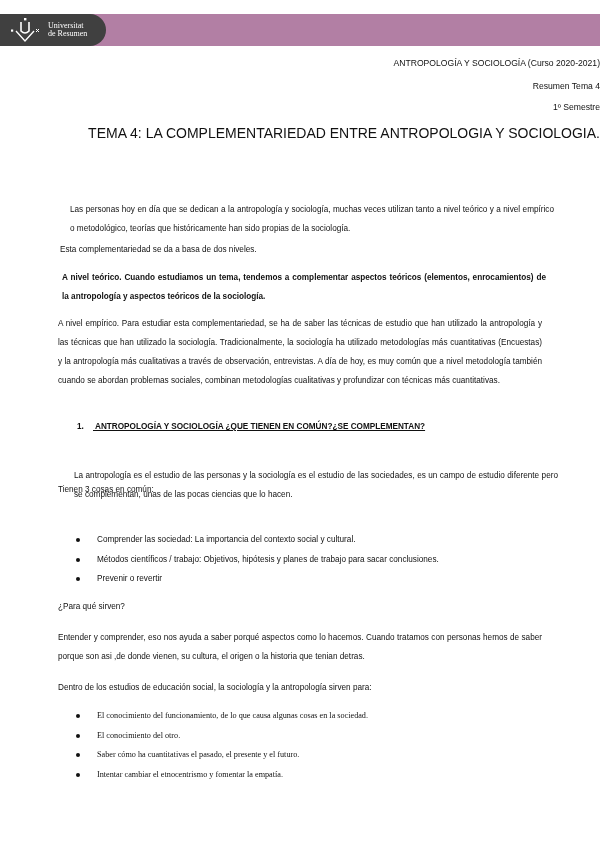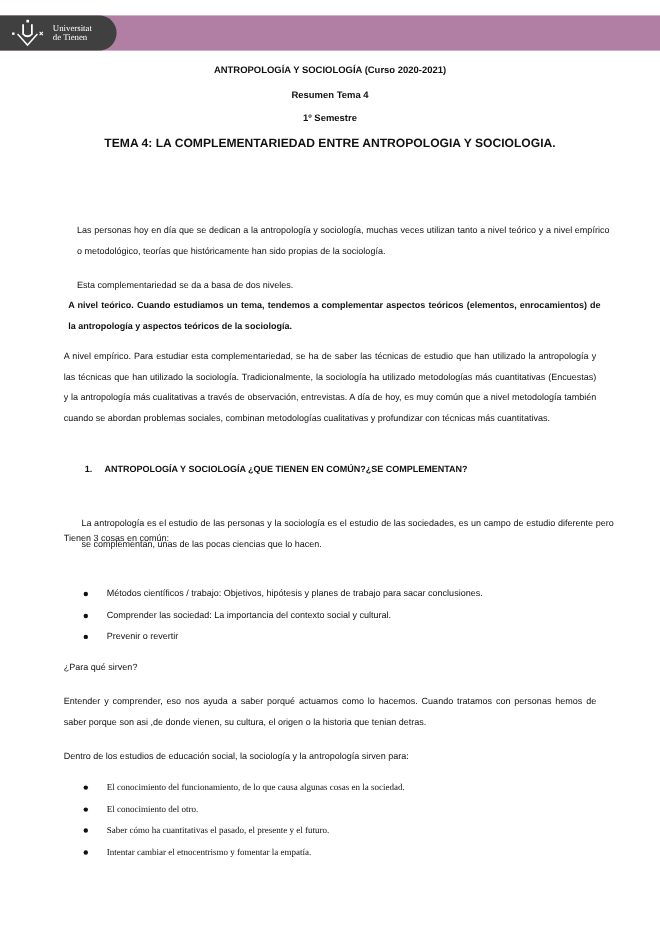--- a/index.html
+++ b/index.html
@@ -54,28 +54,29 @@
     .title-line { position: absolute; left: 0; width: 600px; text-align: center; }
     .para {
       position: absolute;
       left: 58px;
       width: 484px;
       font-size: 8.2px;
       line-height: 19px;
       text-align: justify;
       text-align-last: left;
     }
-    .bold { font-weight: bold; }
+    .bold { font-weight: normal; text-align: right; }
 
     .section-heading {
       position: absolute;
       left: 77px;
       font-size: 8.2px;
       font-weight: bold;
       white-space: nowrap;
+      text-decoration: underline;
     }
     .section-heading .num { display: inline-block; width: 16px; }
 
     .bullet-list {
       position: absolute;
       left: 72px;
       width: 470px;
       margin: 0;
       padding: 0;
       list-style: none;
@@ -107,50 +108,50 @@
     <svg width="34" height="26" viewBox="0 0 34 26">
       <rect x="16" y="1" width="2.4" height="2.4" fill="#fff"></rect>
       <path d="M13 5 L13 14 Q17 18 21 14 L21 5" stroke="#fff" stroke-width="1.6" fill="none"></path>
       <path d="M8 14 L17 24 L26 14" stroke="#fff" stroke-width="1.3" fill="none"></path>
       <rect x="3" y="12.5" width="2.2" height="2.2" fill="#fff"></rect>
       <path d="M28 12 l3 3 M31 12 l-3 3" stroke="#fff" stroke-width="1"></path>
     </svg>
   </span>
   <div class="logo-text">
     <div>Universitat</div>
-    <div>de Tienen</div>
+    <div>de Resumen</div>
   </div>
 </div>
 
 <div class="title-line bold" style="top:58px;font-size:8.6px;">ANTROPOLOGÍA Y SOCIOLOGÍA (Curso 2020-2021)</div>
 <div class="title-line bold" style="top:81px;font-size:8.6px;">Resumen Tema 4</div>
 <div class="title-line bold" style="top:102px;font-size:8.6px;">1º Semestre</div>
-<div class="title-line bold" style="top:125px;font-size:11px;left:0;width:600px;">TEMA 4:  LA COMPLEMENTARIEDAD ENTRE ANTROPOLOGIA Y SOCIOLOGIA.</div>
+<div class="title-line bold" style="top:125px;font-size:14px;left:0;width:600px;">TEMA 4:  LA COMPLEMENTARIEDAD ENTRE ANTROPOLOGIA Y SOCIOLOGIA.</div>
 
 <p class="para" style="top:188px;margin:12px;">Las personas hoy en día que se dedican a la antropología y sociología, muchas veces utilizan tanto a nivel teórico y a nivel empírico o metodológico, teorías que históricamente han sido propias de la sociología.</p>
-<p class="para" style="top:238px;margin:12px;">Esta complementariedad se da a basa de dos niveles.</p>
+<p class="para" style="top:238px;margin:2px;">Esta complementariedad se da a basa de dos niveles.</p>
 <p class="para" style="top:264px;margin:4px;font-weight:bold;">A nivel teórico. Cuando estudiamos un tema, tendemos a complementar aspectos teóricos (elementos, enrocamientos) de la antropología y aspectos teóricos de la sociología.</p>
 <p class="para" style="top:314px;margin:0;">A nivel empírico.  Para estudiar esta complementariedad, se ha de saber las técnicas de estudio que han utilizado la antropología y las técnicas que han utilizado la sociología. Tradicionalmente, la sociología ha utilizado metodologías más cuantitativas (Encuestas) y la antropología más cualitativas a través de observación, entrevistas. A día de hoy, es muy común que a nivel metodología también cuando se abordan problemas sociales, combinan metodologías cualitativas y profundizar con técnicas más cuantitativas.</p>
 
 <div class="section-heading" style="top:422px;">
   <span class="num">1.</span>
   <span>ANTROPOLOGÍA Y SOCIOLOGÍA ¿QUE TIENEN EN COMÚN?¿SE COMPLEMENTAN?</span>
 </div>
 
 <p class="para" style="top:450px;margin:16px;">La antropología es el estudio de las personas y la sociología es el estudio de las sociedades, es un campo de estudio diferente pero se complementan, unas de las pocas ciencias que lo hacen.</p>
 <p class="para" style="top:480px;margin:0;">Tienen 3 cosas en común:</p>
 
 <ul class="bullet-list" style="top:530px;">
+  <li><span class="dot"></span><span>Comprender las sociedad: La importancia del contexto social y cultural.</span></li>
   <li><span class="dot"></span><span>Métodos científicos / trabajo: Objetivos, hipótesis y planes de trabajo para sacar conclusiones.</span></li>
-  <li><span class="dot"></span><span>Comprender las sociedad: La importancia del contexto social y cultural.</span></li>
   <li><span class="dot"></span><span>Prevenir o revertir</span></li>
 </ul>
 
 <p class="para" style="top:597px;margin:0;">¿Para qué sirven?</p>
-<p class="para" style="top:628px;margin:0;">Entender y comprender, eso nos ayuda a saber porqué actuamos como lo hacemos. Cuando tratamos con personas hemos de saber porque son asi ,de donde vienen, su cultura, el origen o la historia que tenian detras.</p>
+<p class="para" style="top:628px;margin:0;">Entender y comprender, eso nos ayuda a saber porqué aspectos como lo hacemos. Cuando tratamos con personas hemos de saber porque son asi ,de donde vienen, su cultura, el origen o la historia que tenian detras.</p>
 <p class="para" style="top:678px;margin:0;">Dentro de los estudios de educación social, la sociología y la antropología sirven para:</p>
 
 <ul class="bullet-list" style="top:706px;font-family:Liberation Serif, serif;">
   <li><span class="dot"></span><span>El conocimiento del funcionamiento, de lo que causa algunas cosas en la sociedad.</span></li>
   <li><span class="dot"></span><span>El conocimiento del otro.</span></li>
   <li><span class="dot"></span><span>Saber cómo ha cuantitativas el pasado, el presente y el futuro.</span></li>
   <li><span class="dot"></span><span>Intentar cambiar el etnocentrismo y fomentar la empatía.</span></li>
 </ul>
 
 </body></html>

